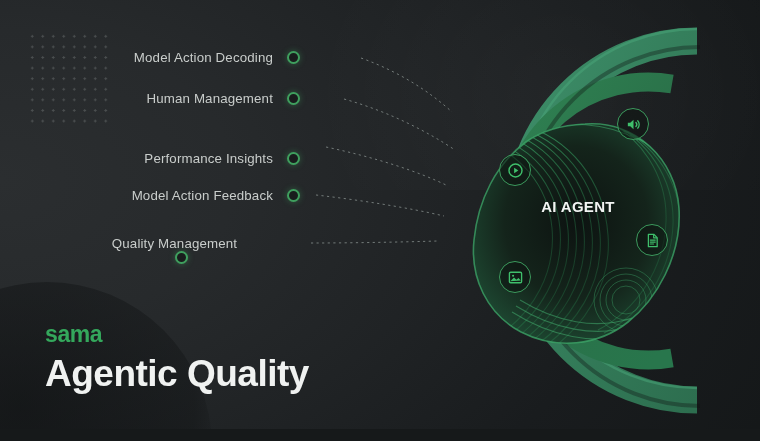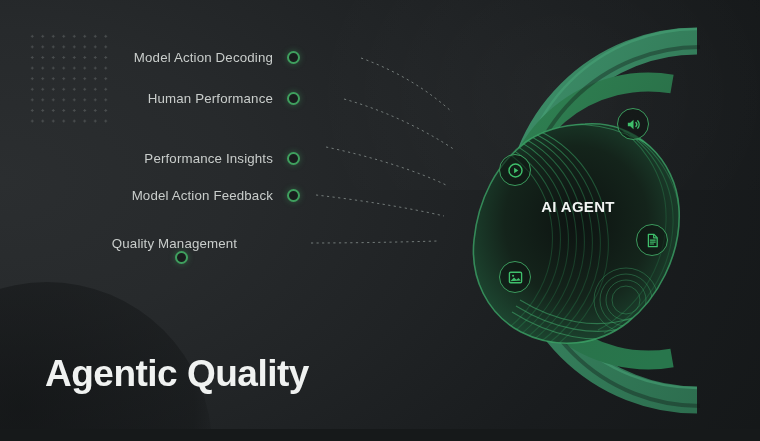--- a/index.html
+++ b/index.html
@@ -208,21 +208,21 @@
   </svg>
 
   <div class="labels">
 
     <div class="lbl-row" style="top:50px;">
       <span class="lbl-text">Model Action Decoding</span>
       <span class="node-dot"></span>
     </div>
 
     <div class="lbl-row" style="top:91px; width:283px;">
-      <span class="lbl-text">Human Performance</span>
+      <span class="lbl-text">Human Management</span>
       <span class="node-dot"></span>
     </div>
 
     <div class="lbl-row" style="top:139px; width:265px;margin-top:12px;">
       <span class="lbl-text">Performance Insights</span>
       <span class="node-dot"></span>
     </div>
 
     <div class="lbl-row" style="top:188px; width:256px;">
       <span class="lbl-text">Model Action Feedback</span>
@@ -263,15 +263,16 @@
       <rect x="3.4" y="4.6" width="17.2" height="14.8" rx="1.8" fill="none" stroke="#3fbf6b" stroke-width="1.9"></rect>
       <circle cx="8.6" cy="9.6" r="1.5" fill="#3fbf6b"></circle>
       <path d="M4.6 17.4 9.9 12l3.3 3.2 3-2.6 3.3 3.6z" fill="#3fbf6b"></path>
     </svg>
   </div>
 
   <div class="center-text">
     <div class="aa">AI AGENT</div>
   </div>
 
+  <div class="brand-logo">sama</div>
   <div class="brand-title">Agentic Quality</div>
 
 </div>
 
 </body></html>

